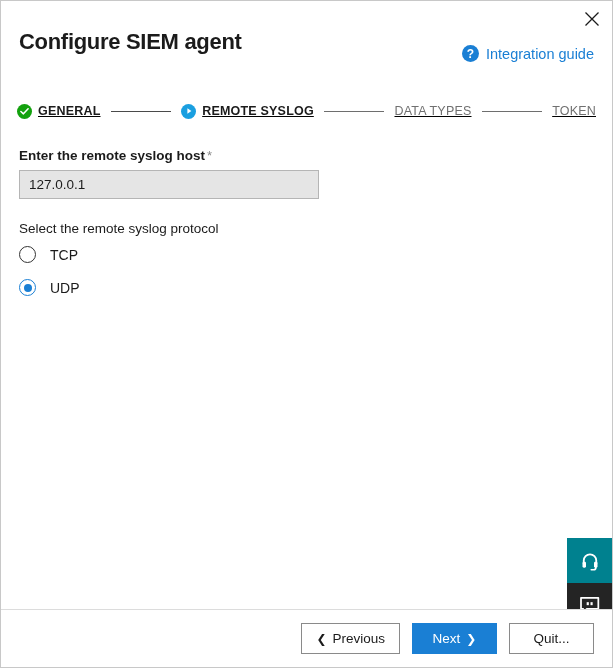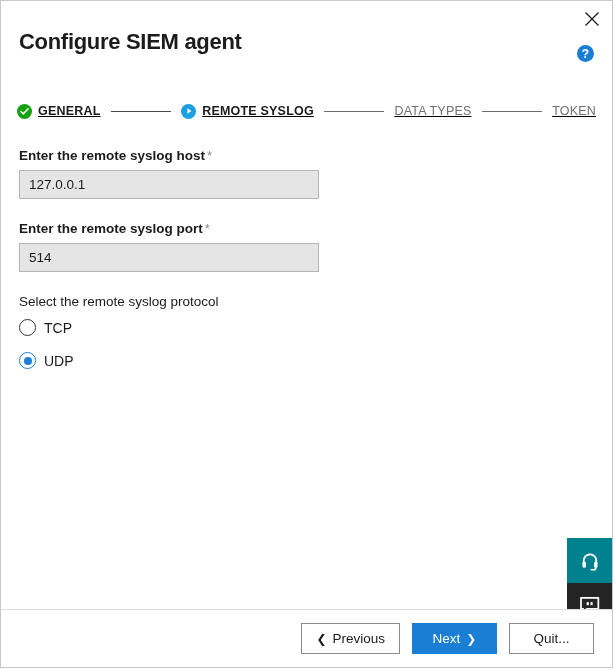--- a/index.html
+++ b/index.html
@@ -178,21 +178,21 @@
   .group-label {
     font-size: 13.5px;
     font-weight: normal;
     color: #1b1b1b;
     margin-bottom: 10px;
     display: block;
   }
   .radio-row {
     display: flex;
     align-items: center;
-    gap: 8px;
+    gap: 14px;
     margin-bottom: 16px;
     cursor: pointer;
     width: 120px;
   }
   .radio {
     width: 17px;
     height: 17px;
     border-radius: 50%;
     border: 1.6px solid #333333;
     box-sizing: border-box;
@@ -285,20 +285,21 @@
   <button class="close-btn" aria-label="Close">
     <svg width="16" height="16" viewBox="0 0 16 16">
       <path d="M1.5 1.5 L14.5 14.5 M14.5 1.5 L1.5 14.5" stroke="#1b1b1b" stroke-width="1.3" fill="none"></path>
     </svg>
   </button>
 
   <div class="header">
     <div class="page-title">Configure SIEM agent</div>
     <a class="integration-guide">
       <span class="help-icon">?</span>
+      <span class="integration-guide-label">Integration guide</span>
     </a>
   </div>
 
   <div class="stepper">
 
     <div class="step done">
       <span class="step-marker check">
         <svg width="9" height="9" viewBox="0 0 10 10">
           <path d="M1 5 L3.8 7.6 L9 2" stroke="#ffffff" stroke-width="1.7" fill="none" stroke-linecap="round" stroke-linejoin="round"></path>
         </svg>
@@ -333,26 +334,20 @@
 
   <div class="form">
 
     <div class="field-block">
       <label class="field-label">
         <span>Enter the remote syslog host</span><span class="req">*</span>
       </label>
       <input class="text-input" type="text" value="127.0.0.1" placeholder="127.0.0.1" style="">
     </div>
 
-    <div class="field-block">
-      <label class="field-label">
-        <span>Enter the remote syslog port</span><span class="req">*</span>
-      </label>
-      <input class="text-input" type="text" value="514" placeholder="514" style="">
-    </div>
 
     <div class="protocol-group">
       <span class="group-label">Select the remote syslog protocol</span>
 
       <div class="radio-row">
         <span class="radio"></span>
         <span class="radio-label">TCP</span>
       </div>
 
       <div class="radio-row">

